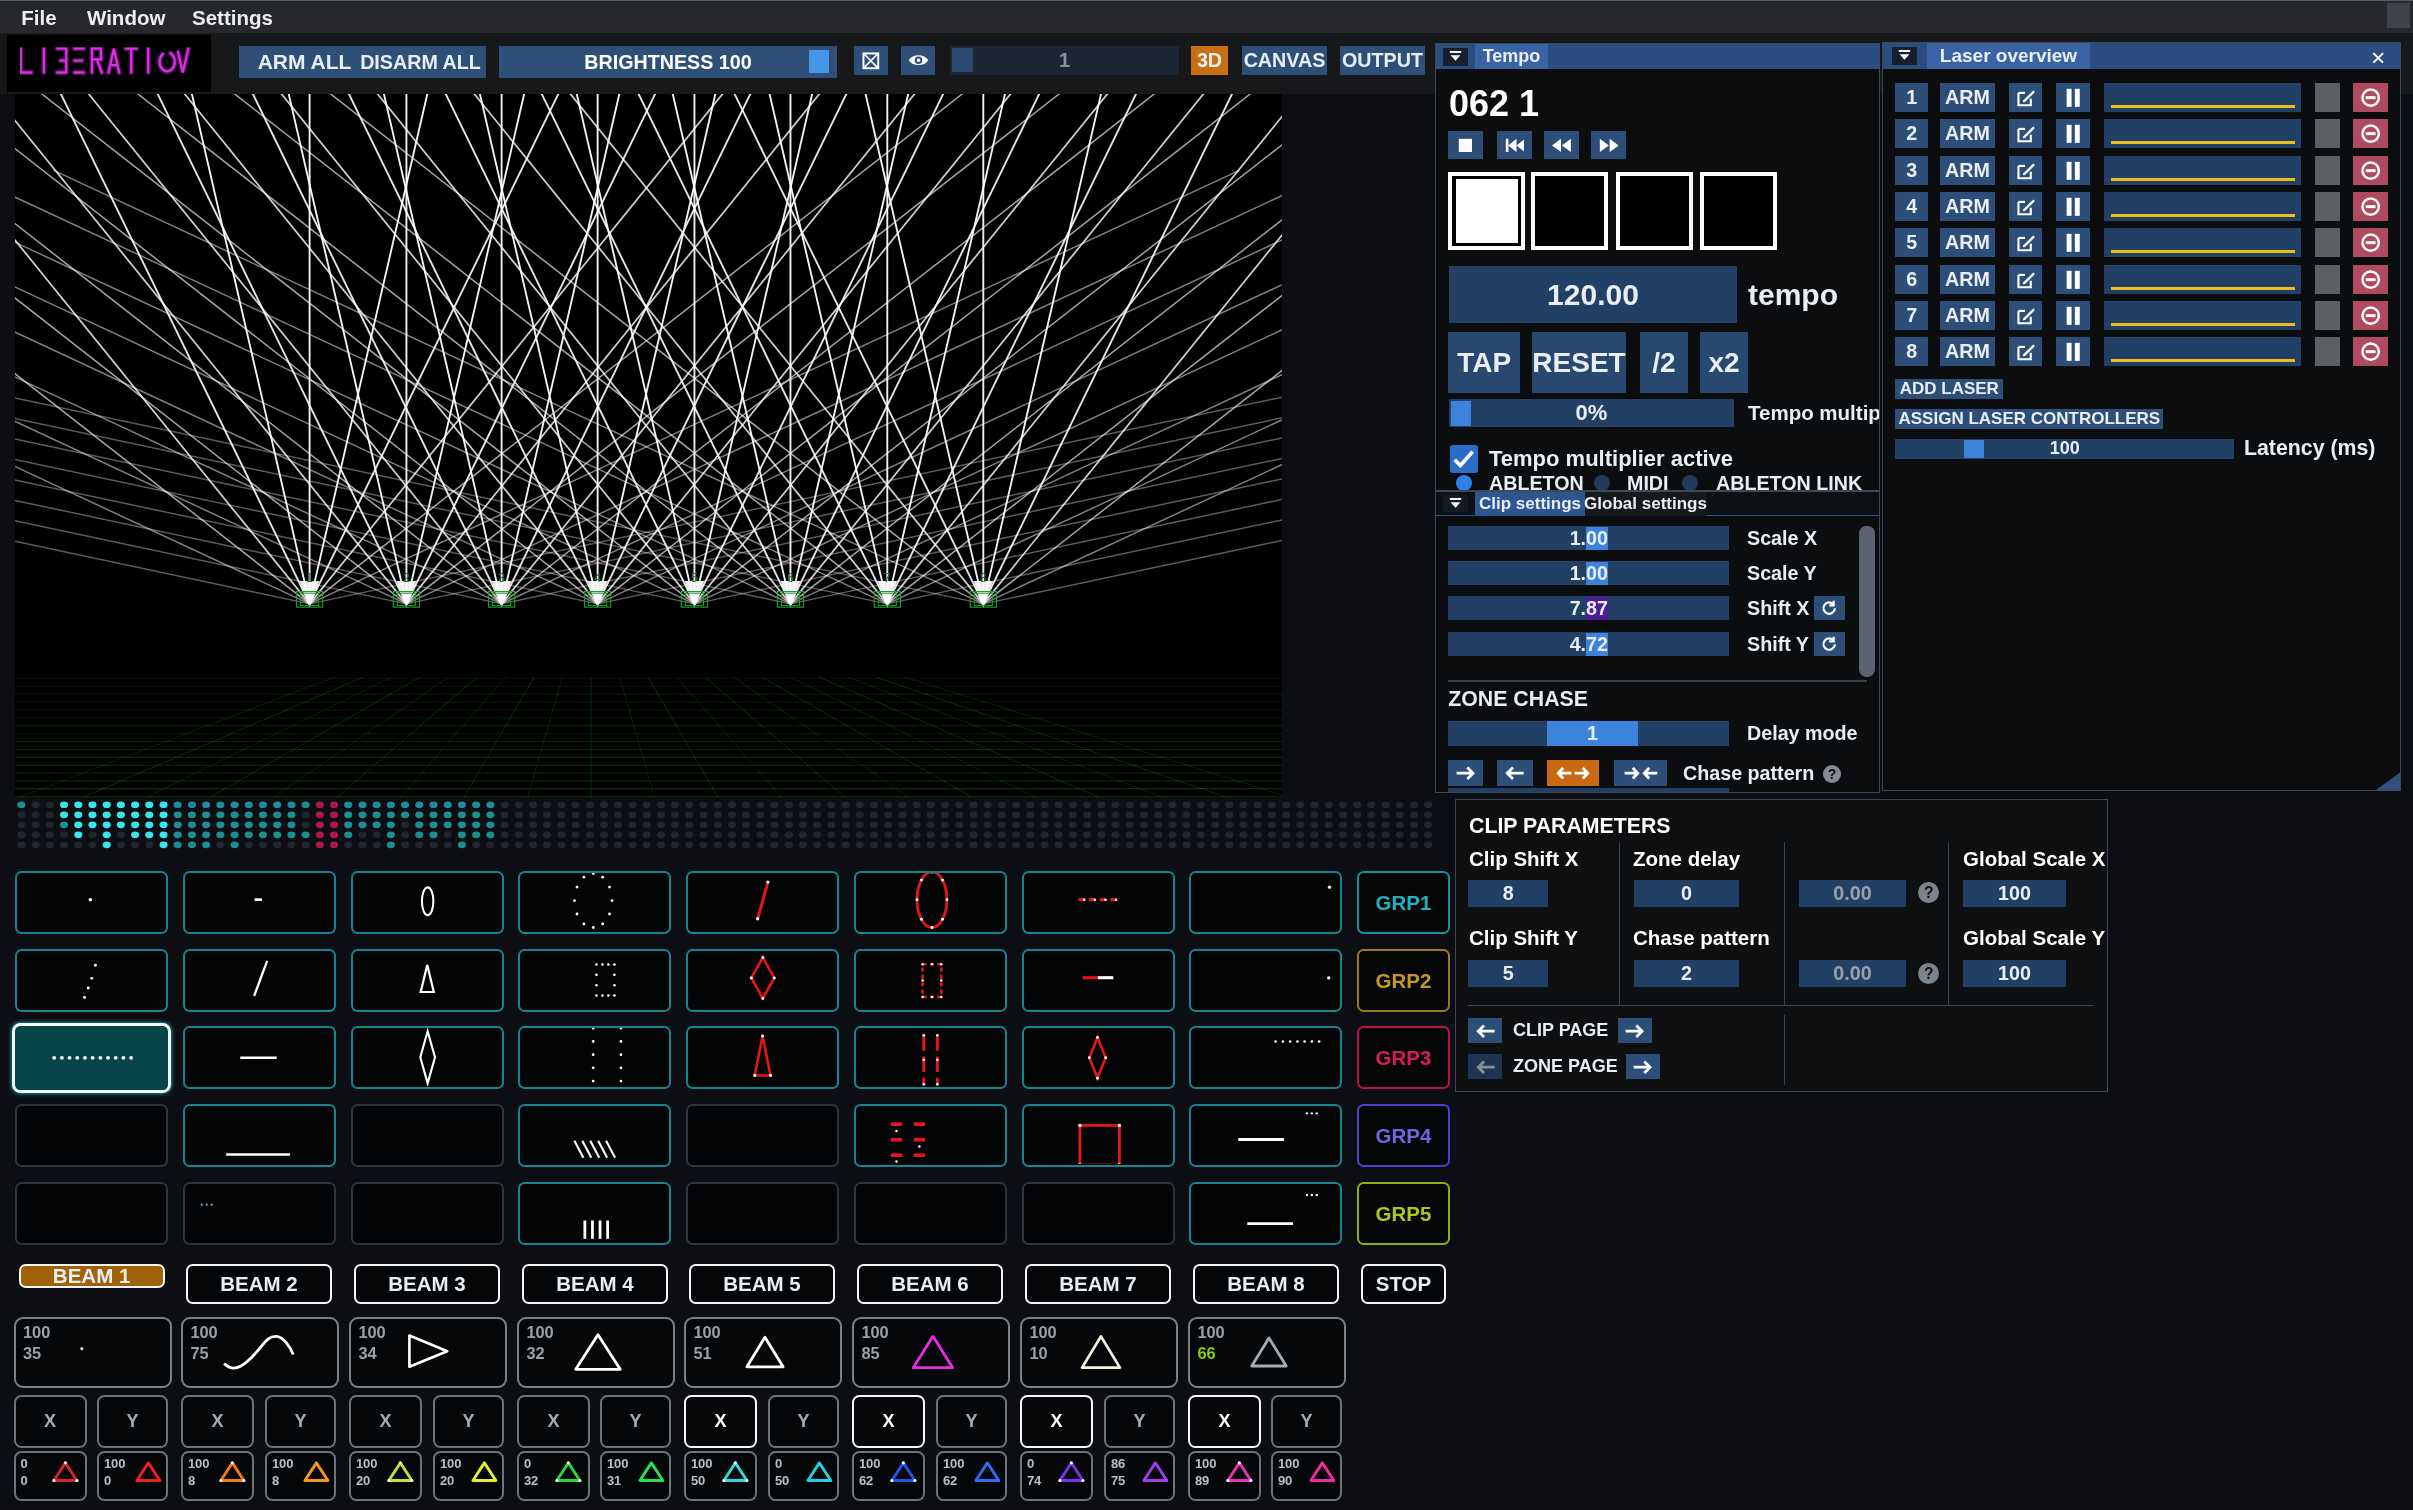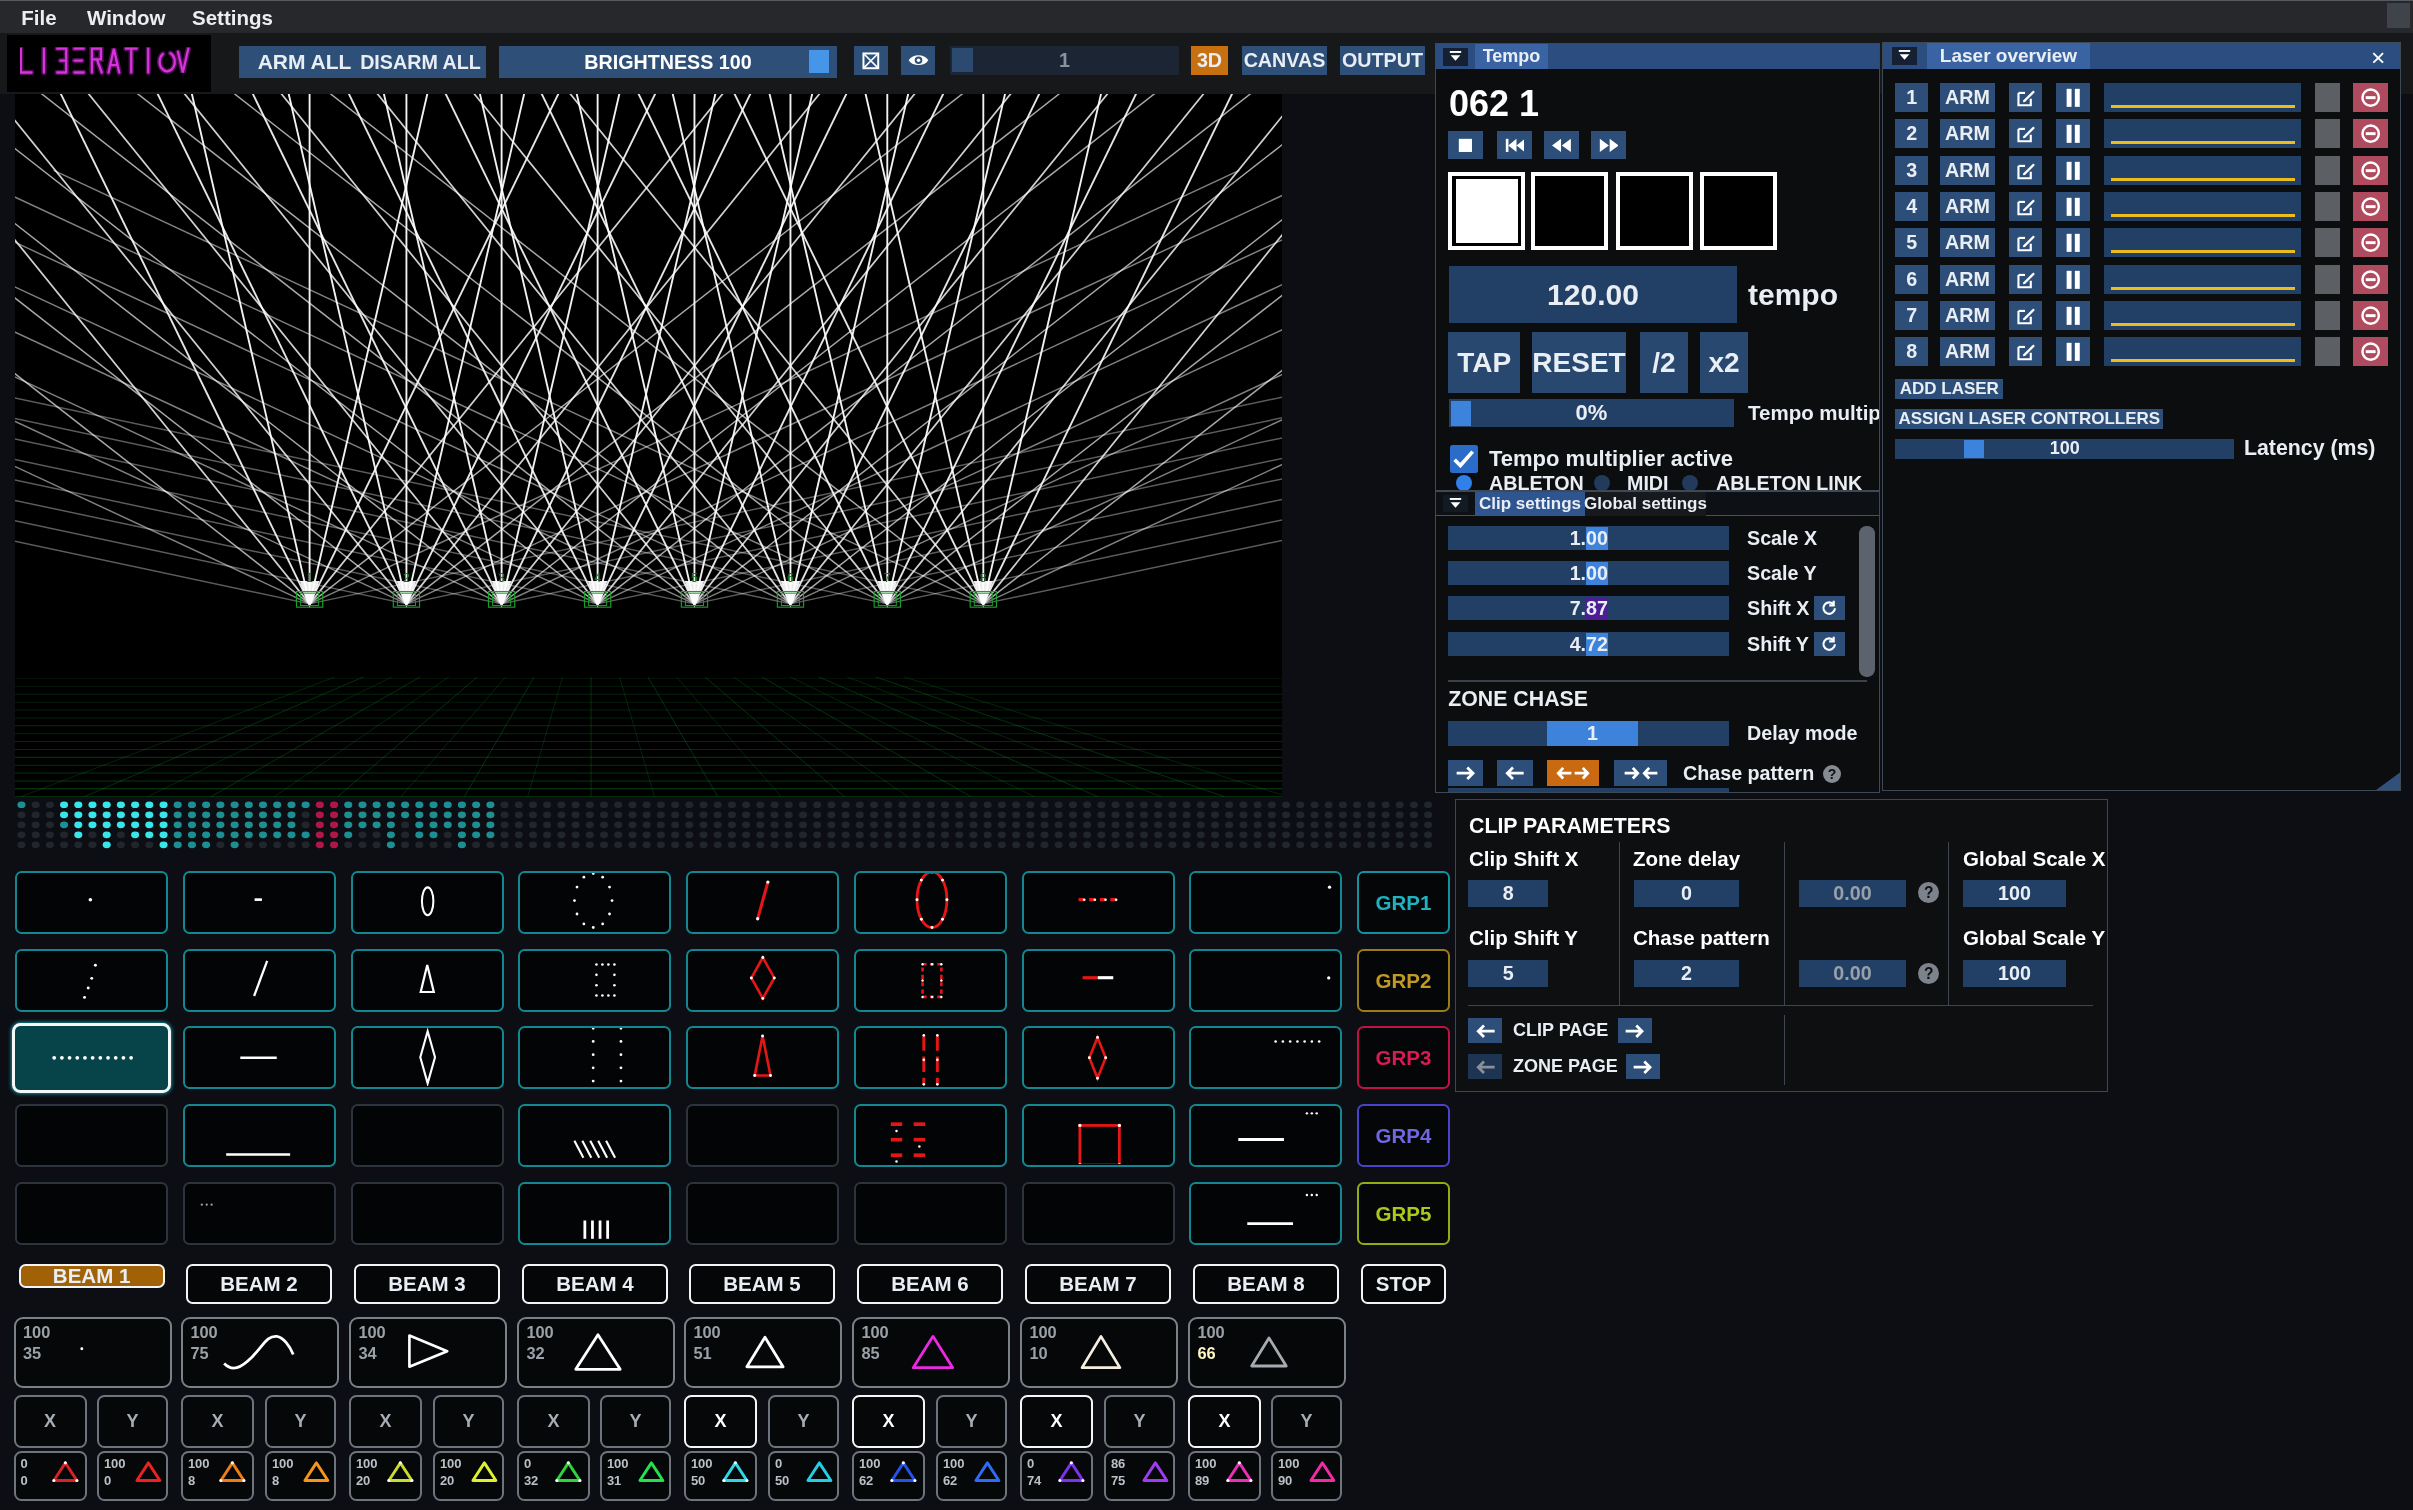--- a/index.html
+++ b/index.html
@@ -1433,21 +1433,21 @@
   </div>
 <div class="ab" style="left:1020px;top:1317px;width:158px;height:71px;border:2.5px solid #7a8187;border-radius:9px;background:#060709">
     <div style="position:absolute;left:7.4px;top:4.1px;font-size:16.4px;font-weight:700;color:#9aa1a7">100</div>
     <div style="position:absolute;left:7.4px;top:24.6px;font-size:16.4px;font-weight:700;color:#9aa1a7">10</div>
     <svg width="153" height="66" viewBox="0 0 186 80" style="position:absolute;left:0;top:0">
       <path d="M96,21 L119,59 L73,59 Z" fill="none" stroke="#f5efdf" stroke-width="3.4" stroke-linejoin="round"></path>
     </svg>
   </div>
 <div class="ab" style="left:1188px;top:1317px;width:158px;height:71px;border:2.5px solid #7a8187;border-radius:9px;background:#060709">
     <div style="position:absolute;left:7.4px;top:4.1px;font-size:16.4px;font-weight:700;color:#9aa1a7">100</div>
-    <div style="position:absolute;left:7.4px;top:24.6px;font-size:16.4px;font-weight:700;color:#fef9c3">66</div>
+    <div style="position:absolute;left:7.4px;top:24.6px;font-size:16.4px;font-weight:700;color:#84cc16">66</div>
     <svg width="153" height="66" viewBox="0 0 186 80" style="position:absolute;left:0;top:0">
       <path d="M96,23 L117,57 L75,57 Z" fill="none" stroke="#a6abb1" stroke-width="3.4" stroke-linejoin="round"></path>
     </svg>
   </div>
 <div class="ab btn" style="left:13.6px;top:1395px;width:73px;height:53px;border:2.1px solid #6d747b;border-radius:7.4px;background:#060709;color:#a6adb4;font-size:18px">X</div>
 <div class="ab btn" style="left:97px;top:1395px;width:71px;height:53px;border:2.1px solid #6d747b;border-radius:7.4px;background:#060709;color:#a6adb4;font-size:18px">Y</div>
 <div class="ab btn" style="left:181px;top:1395px;width:73px;height:53px;border:2.1px solid #6d747b;border-radius:7.4px;background:#060709;color:#a6adb4;font-size:18px">X</div>
 <div class="ab btn" style="left:265px;top:1395px;width:71px;height:53px;border:2.1px solid #6d747b;border-radius:7.4px;background:#060709;color:#a6adb4;font-size:18px">Y</div>
 <div class="ab btn" style="left:349px;top:1395px;width:73px;height:53px;border:2.1px solid #6d747b;border-radius:7.4px;background:#060709;color:#a6adb4;font-size:18px">X</div>
 <div class="ab btn" style="left:433px;top:1395px;width:71px;height:53px;border:2.1px solid #6d747b;border-radius:7.4px;background:#060709;color:#a6adb4;font-size:18px">Y</div>

